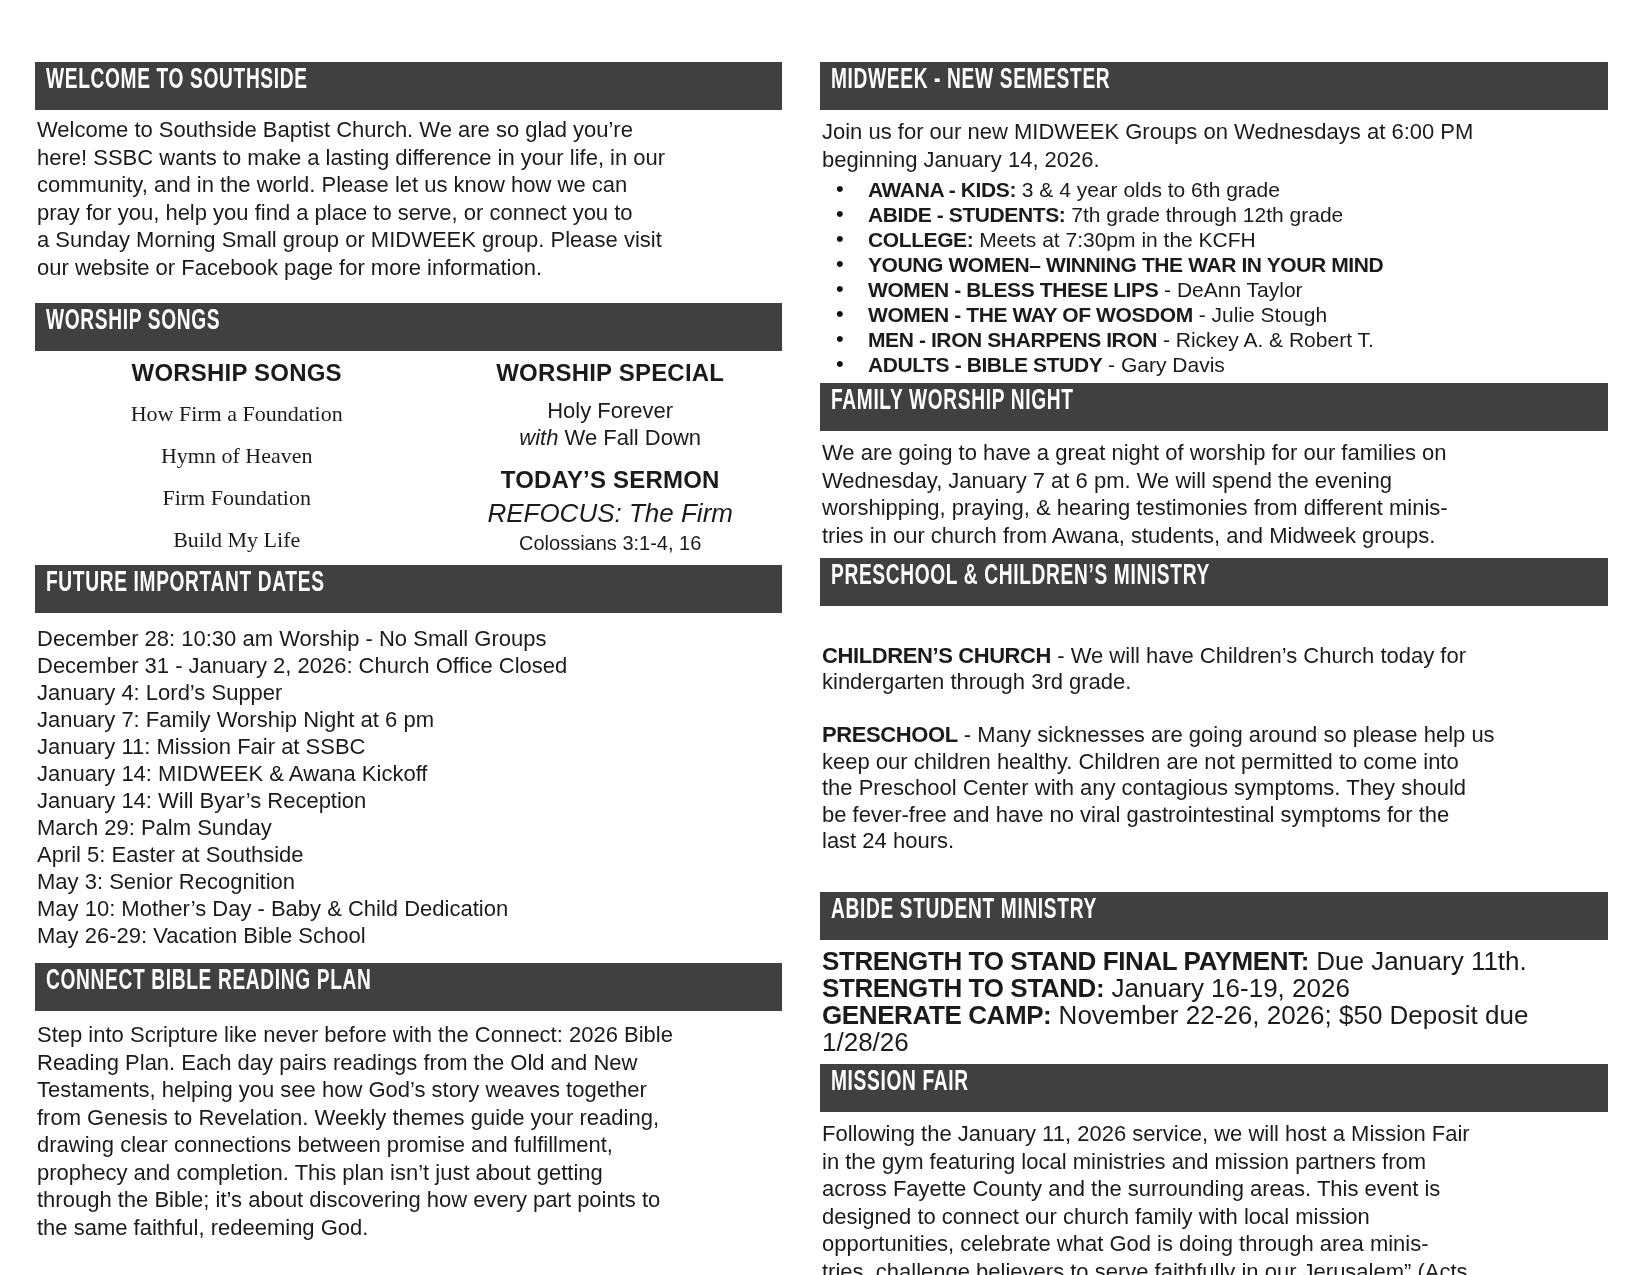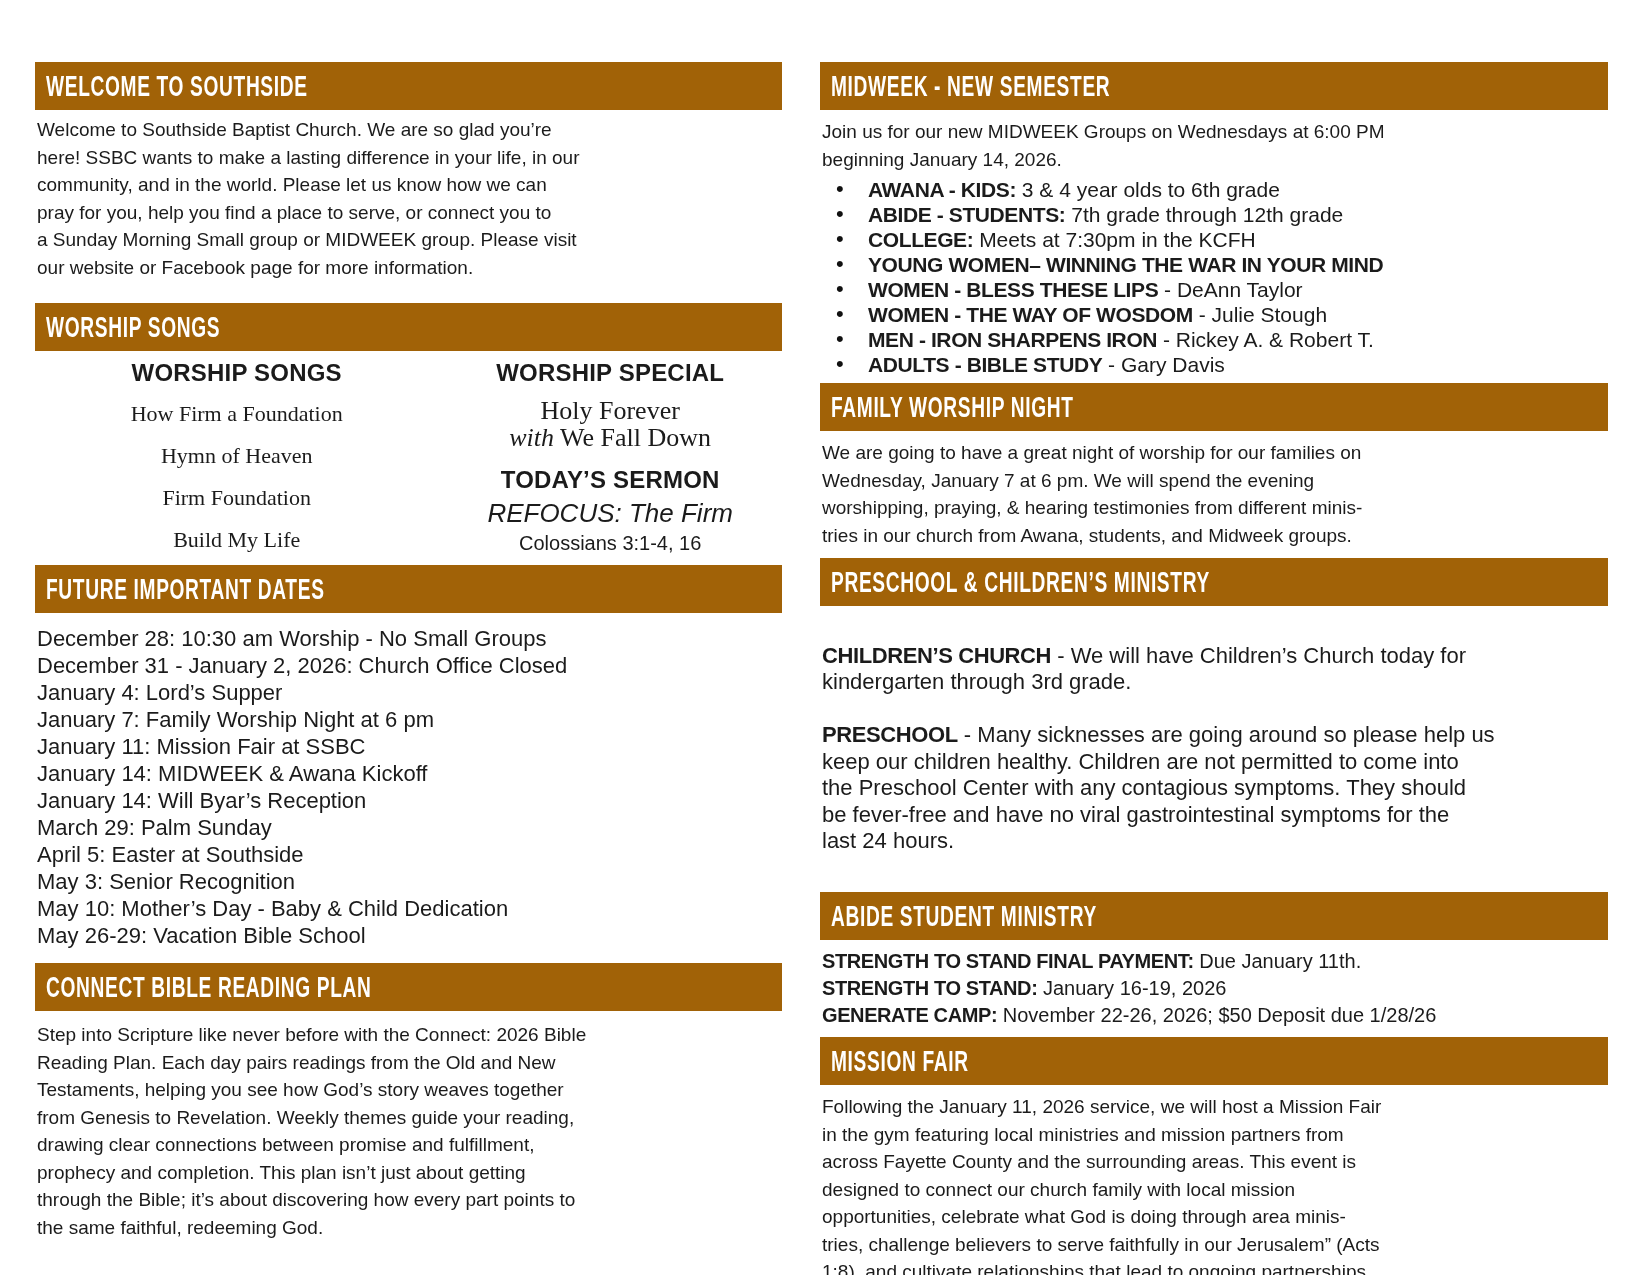--- a/index.html
+++ b/index.html
@@ -4,58 +4,58 @@
 <style>
   html,body{margin:0;padding:0;background:#e8e8e8;}
   .page{
     position:relative;width:1650px;height:1275px;background:#ffffff;
     font-family:"Liberation Sans",sans-serif;color:#1b1b1b;overflow:hidden;
   }
   .col{position:absolute;top:62px;}
   .col-left{left:35px;width:747px;}
   .col-right{left:820px;width:788px;}
 
-  .bar{background:#a16207;height:48px;display:flex;align-items:center;padding:0 11px;box-sizing:border-box;}
+  .bar{background:#404040;height:48px;display:flex;padding:0 11px;box-sizing:border-box;}
   .bar .bt{
     color:#fff;font-weight:700;font-size:29px;letter-spacing:1px;
     transform:scaleX(0.66);transform-origin:0 50%;white-space:nowrap;
   }
 
-  .body-text{font-size:19px;line-height:27.5px;white-space:pre-line;margin:6px 2px 0;}
+  .body-text{font-size:22px;line-height:27.5px;white-space:pre-line;margin:6px 2px 0;}
   .mt8{margin-top:8px;} .mt10{margin-top:10px;}
 
   
   .bar-worship{margin-top:22px;}
   .bar-dates{margin-top:4px;}
   .bar-connect{margin-top:14px;}
   .dates-list{list-style:none;margin:12px 2px 12px;padding:0;font-size:22px;line-height:27px;}
 
   
   .songs-grid{display:flex;margin-top:8px;}
   .songs-left{width:54%;text-align:center;}
   .songs-right{width:46%;text-align:center;}
   .subhead{font-size:24px;font-weight:700;letter-spacing:0.2px;line-height:28px;}
   .song-list{list-style:none;margin:6px 0 0;padding:0;}
   .song-list li{font-size:22px;line-height:42px;font-family:Liberation Serif, serif;}
-  .ws-line{font-size:26px;line-height:27px;font-family:Liberation Serif, serif;}
+  .ws-line{font-size:22px;line-height:27px;}
   .ws-first{margin-top:10px;}
   .sermon-title{margin-top:15px;}
   .sermon-name{font-style:italic;font-size:26px;line-height:33px;margin-top:3px;}
   .sermon-ref{font-size:20px;line-height:26px;}
 
   
   .bullets{list-style:none;margin:4px 0 0;padding:0;font-size:21px;line-height:25px;}
   .bullets li{position:relative;padding-left:48px;}
   .bullets li::before{content:"\2022";position:absolute;left:16px;top:-1px;font-size:22px;color:#111;}
   .bar-family{margin-top:6px;}
   .bar-preschool{margin-top:9px;}
   .bar-abide{margin-top:11px;}
   .bar-mission{margin-top:8px;}
   .preschool-items{margin:10px 2px 0;font-size:22px;line-height:26.5px;white-space:pre-line;}
-  .abide-items{margin:8px 2px 0;font-size:20px;line-height:27px;}
+  .abide-items{margin:8px 2px 0;font-size:26px;line-height:27px;}
   .b{font-weight:700;letter-spacing:-0.4px;}
   .it{font-style:italic;}
 </style>
 </head>
 <body>
 
 <div class="page">
 
   <div class="col col-left">
 

